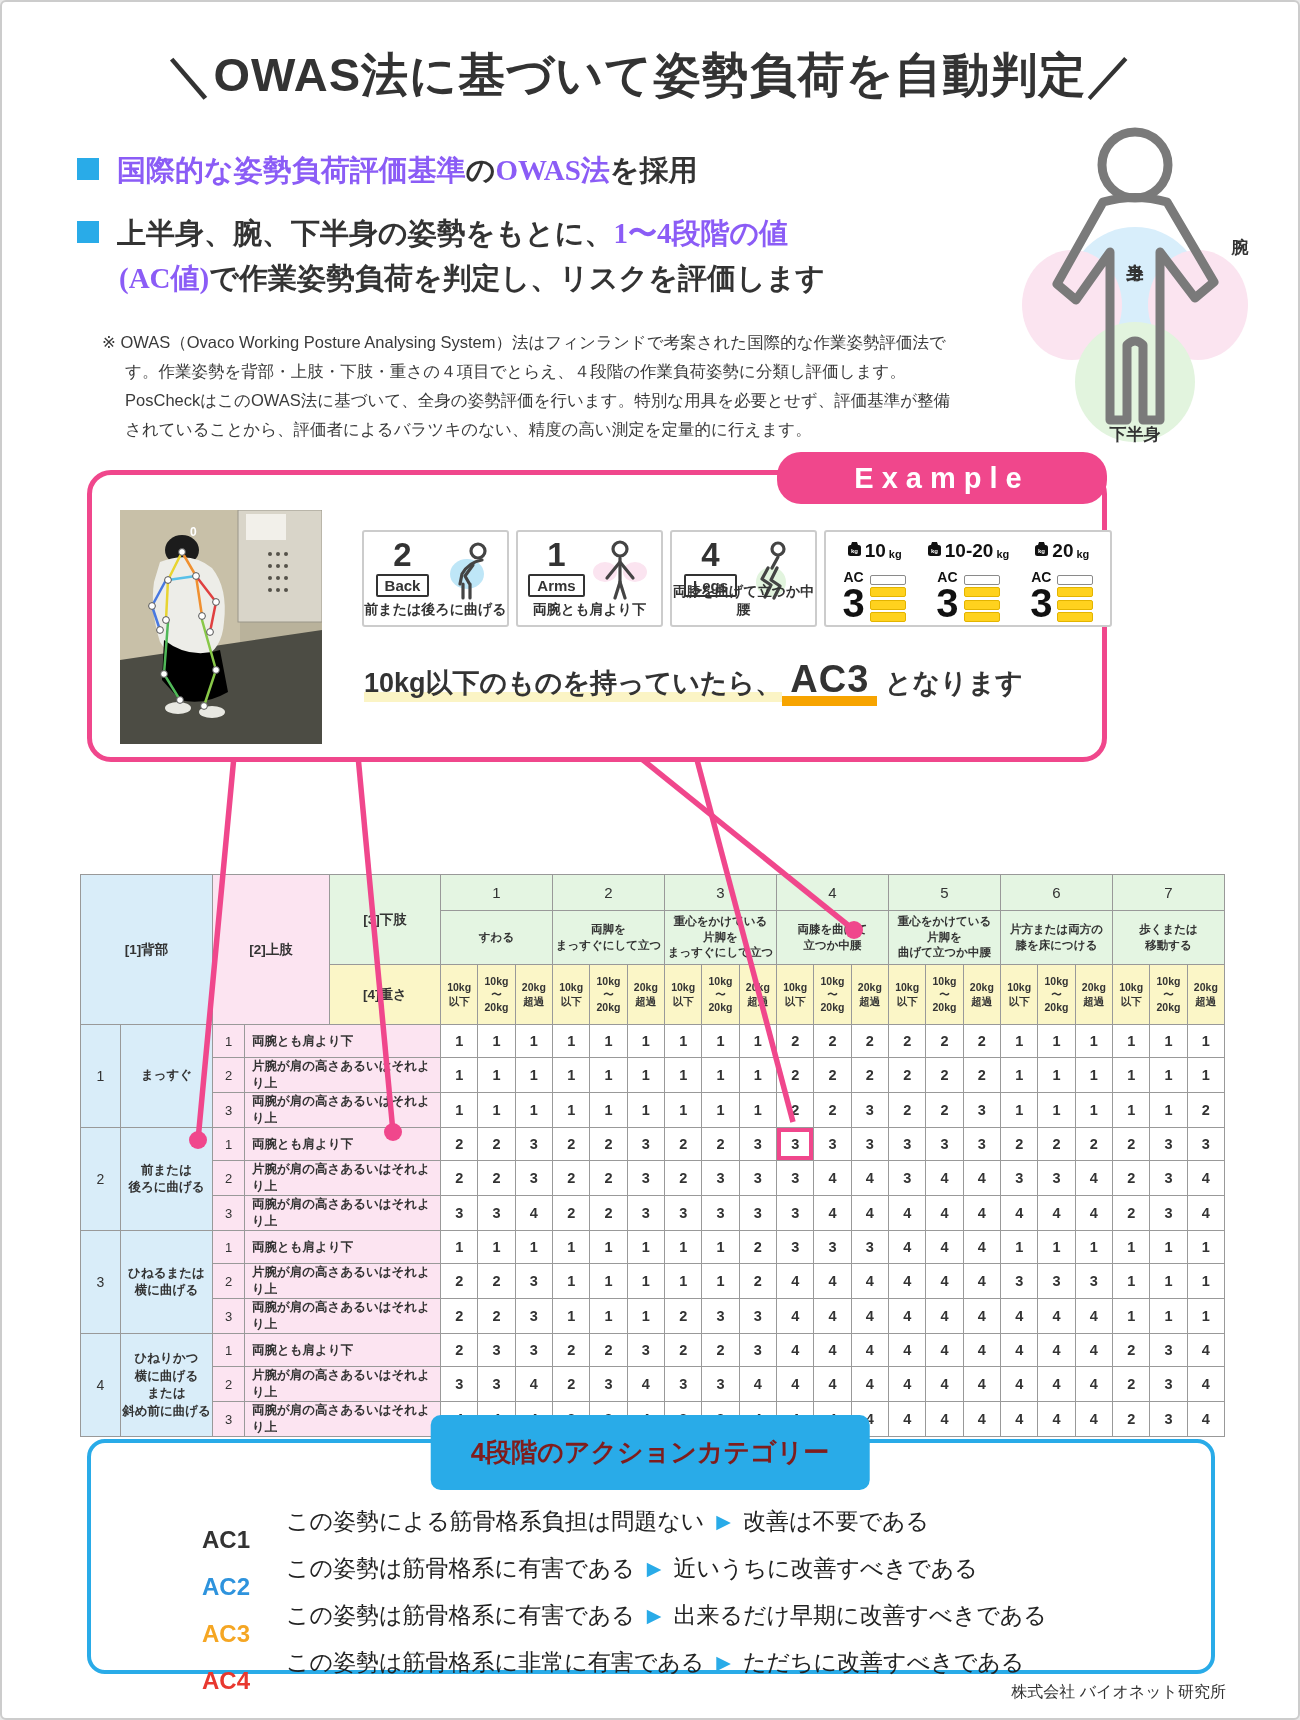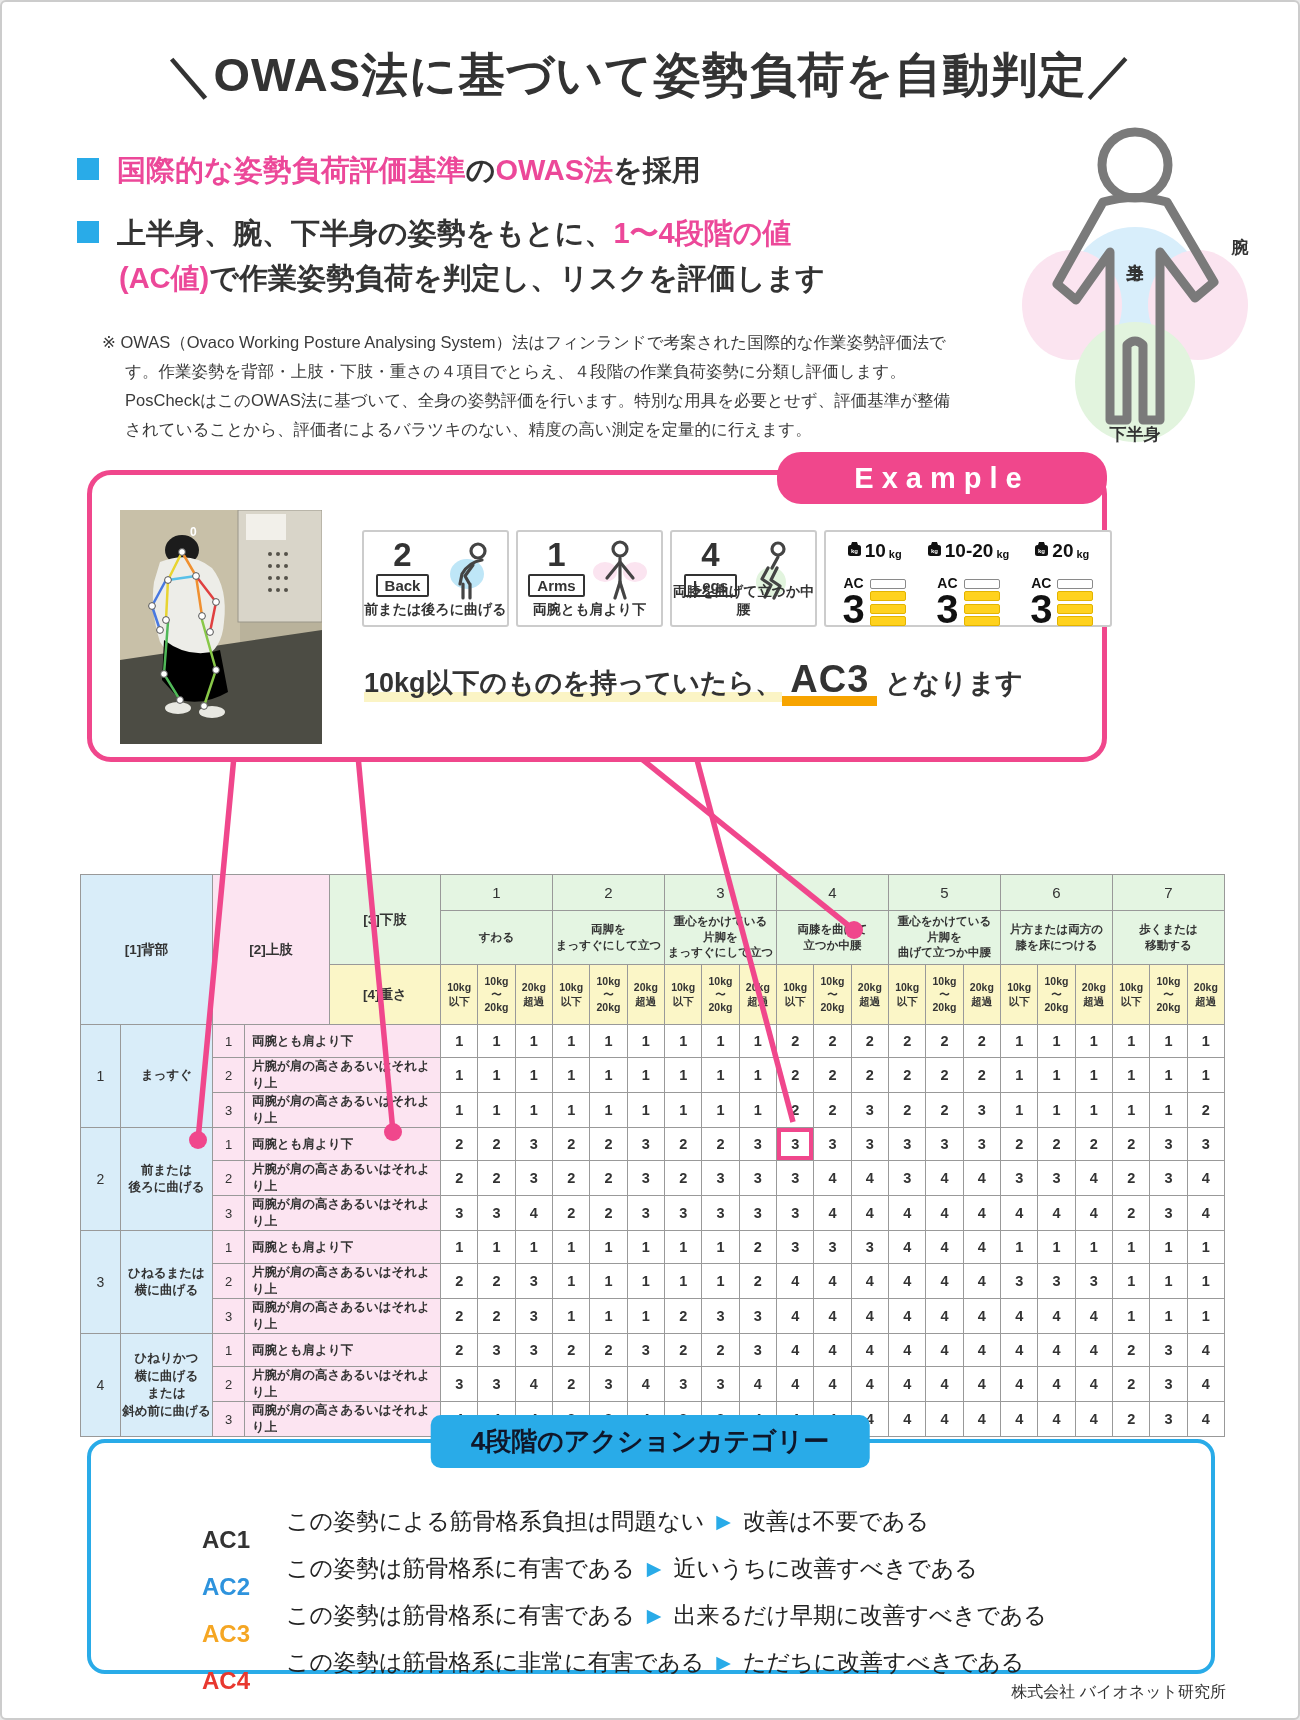--- a/index.html
+++ b/index.html
@@ -10,21 +10,21 @@
 
   
   .title { position:absolute; top:42px; left:0; width:100%; text-align:center;
            font-size:47px; font-weight:bold; color:#333; letter-spacing:1px; }
   .bullets { position:absolute; left:75px; top:146px; width:860px; }
   .bullet { margin-bottom:18px; }
   .bullet-line { display:flex; align-items:flex-start; font-size:29px; font-weight:bold;
                  color:#333; line-height:1.55; }
   .bullet-line.cont { padding-left:42px; }
   .sq { width:22px; height:22px; background:#29ABE8; margin:10px 18px 0 0; flex:0 0 22px; }
-  .seg-pink { color:#ec4899; }
+  .seg-pink { color:#8b5cf6;font-family:Liberation Serif, serif; }
   .note { position:absolute; left:100px; top:326px; width:860px; font-size:16.5px;
           color:#3a3a3a; line-height:1.75; text-indent:-1.4em; padding-left:1.4em; }
 
   
   .figure { position:absolute; left:930px; top:108px; width:360px; height:340px; }
   .figure text { font-weight:bold; fill:#333; }
 
   
   .example-box { position:absolute; left:85px; top:468px; width:1020px; height:292px;
                  background:#fff; border:5px solid #F0478C; border-radius:24px; z-index:6; }
@@ -41,21 +41,21 @@
   .panel-tag { display:inline-block; border:2.5px solid #333; font-size:15px; font-weight:bold;
                color:#333; padding:1px 7px; margin-top:3px; border-radius:2px; }
   .panel-cap { position:absolute; bottom:6px; left:0; width:100%; text-align:center;
                font-size:14px; font-weight:bold; color:#333; }
   .ac-panel { width:288px; height:97px; border:2px solid #ccc; border-radius:3px;
               background:#fff; display:flex; justify-content:space-around; padding:8px 6px 4px; }
   .ac-group { display:flex; flex-direction:column; align-items:center; }
   .ac-wrow { display:flex; align-items:center; gap:3px; }
   .ac-wval { font-size:19px; font-weight:bold; color:#111; }
   .ac-wunit { font-size:11px; font-weight:bold; color:#111; align-self:flex-end; padding-bottom:2px;}
-  .ac-body { display:flex; gap:5px; margin-top:14px; align-items:center;}
+  .ac-body { display:flex; gap:5px; margin-top:8px; align-items:flex-end;}
   .ac-left { display:flex; flex-direction:column; align-items:center; }
   .ac-lbl { font-size:14px; font-weight:bold; color:#111; line-height:1; }
   .ac-big { font-size:40px; font-weight:bold; color:#111; line-height:0.95; }
   .ac-bars { display:flex; flex-direction:column; gap:2.5px; padding-top:1px; }
   .bar { width:36px; height:10px; border-radius:2px; }
   .bar.empty { background:#fff; border:1.6px solid #8a8a8a; }
   .bar.full { background:#FFD21E; border:1px solid #E3B400; }
 
   .sentence { position:absolute; left:272px; top:168px; width:740px;
               font-size:27px; font-weight:bold; color:#333; line-height:1.9; }
@@ -90,22 +90,22 @@
   .albl  { font-size:12.5px; font-weight:bold; text-align:left !important; padding-left:7px; }
   .v { font-size:14.5px; font-weight:bold; height:33px; background:#fff; }
   .v1 { color:#333333; } .v2 { color:#2E93DD; } .v3 { color:#F5A623; } .v4 { color:#E8382F; }
   .v.ovr { color:#333333; }
   .v.hlc { box-shadow:inset 0 0 0 4px #F0478C; }
 
   
   .cat-box { position:absolute; left:85px; top:1437px; width:1128px; height:235px;
              border:4px solid #29ABE8; border-radius:18px; background:#fff; }
   .cat-badge { position:absolute; left:50%; transform:translateX(-50%); top:1413px;
-               background:#29ABE8; color:#0f172a; font-size:26px; font-weight:bold;
-               padding:9px 40px; border-radius:10px; z-index:2; white-space:nowrap; }
+               background:#29ABE8; color:#7f1d1d; font-size:26px; font-weight:bold;
+               padding:20px 40px; border-radius:10px; z-index:2; white-space:nowrap; }
   .cat-rows { position:absolute; left:200px; top:1496px; }
   .cat-row { display:flex; align-items:center; height:47px; font-size:23px; color:#222; }
   .cat-lbl { font-size:24px; font-weight:bold; width:84px;margin-top:36px; }
   .cat-arrow { color:#29ABE8; font-size:19px; margin:0 12px; }
 
   .footer { position:absolute; right:72px; top:1680px; font-size:16px; color:#333; }
 </style>
 </head>
 <body>
 

